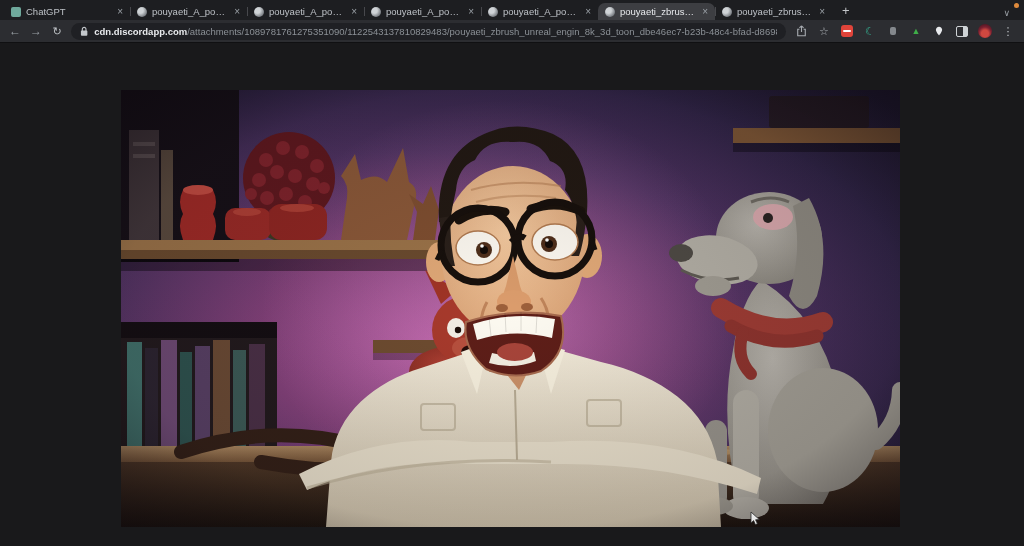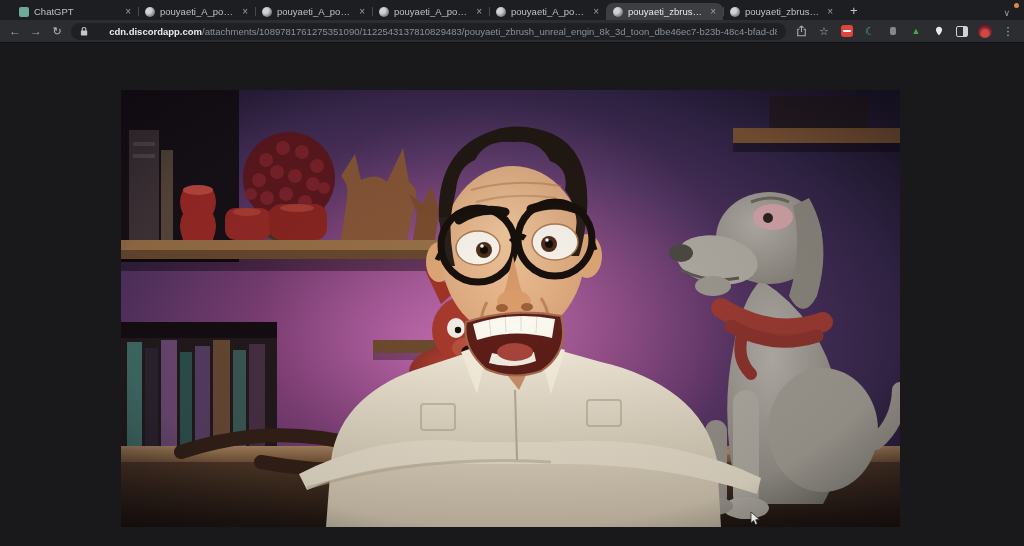--- a/index.html
+++ b/index.html
@@ -2,21 +2,21 @@
 <html><head>
 <meta charset="utf-8">
 <style>
   * { margin:0; padding:0; box-sizing:border-box; }
   html,body { width:1024px; height:546px; overflow:hidden; background:#19191b;
     font-family:"Liberation Sans", sans-serif; }
 
   
   .chrome { width:1024px; }
   .tabstrip { height:20px; background:#1d1e21; display:flex; align-items:flex-end;
-    padding-left:12px; position:relative; }
+    padding-left:4px; position:relative; }
   .tab { height:17px; display:flex; align-items:center; gap:5px; padding:0 7px;
     width:117px; flex:none; color:#bdc1c6; font-size:9.5px; position:relative;
     border-radius:7px 7px 0 0; cursor:default; }
   .tab.first { width:126px; }
   .tab.active { background:#3d3e42; color:#e8eaed; }
   .tab + .tab:not(.active)::before { content:""; position:absolute; left:0; top:4px;
     width:1px; height:9px; background:#47484c; }
   .tab-title { flex:1; white-space:nowrap; overflow:hidden; text-overflow:ellipsis; }
   .tab-close { flex:none; font-size:10px; color:#9aa0a6; line-height:1; }
   .fav { width:10px; height:10px; flex:none; border-radius:2px; }
@@ -28,21 +28,21 @@
   .rec-dot { position:absolute; right:5px; top:3px; width:5px; height:5px;
     border-radius:50%; background:#de8a3c; }
 
   .toolbar { height:23px; background:#2c2d31; display:flex; align-items:center;
     padding:0 8px; gap:7px; border-bottom:1px solid #101012; }
   .navbtn { color:#9aa0a6; font-size:12px; line-height:1; width:14px; text-align:center; }
   .navbtn.reload { color:#c0c4c8; font-size:11px; }
   .omnibox { flex:1; height:17px; background:#1f2024; border-radius:9px;
     display:flex; align-items:center; padding:0 9px; gap:6px; min-width:0; }
   .urltext { white-space:nowrap; overflow:hidden; font-size:9.5px; min-width:0; }
-  .urltext .domain { color:#e8eaed; font-weight:bold;margin-left:15px; }
+  .urltext .domain { color:#e8eaed; font-weight:bold; }
   .urltext .path { color:#8b9096; }
   .tb-icon { flex:none; display:flex; align-items:center; justify-content:center;
     width:16px; height:16px; color:#a7abb0; font-size:11px; }
   .ext-adblock { width:12px; height:12px; border-radius:3px; background:#e0443a; position:relative; }
   .ext-adblock::after { content:""; position:absolute; left:2px; right:2px; top:5px;
     height:2px; background:#fff; border-radius:1px; }
   .ext-moon { color:#35c4a0; font-size:11px; }
   .ext-tiny { width:6px; height:8px; background:#84888d; border-radius:2px; }
   .ext-arrow { color:#3fae49; font-size:9px; }
   .sidepanel { width:12px; height:11px; border:1.5px solid #cfd3d6; border-radius:2px; position:relative; }

